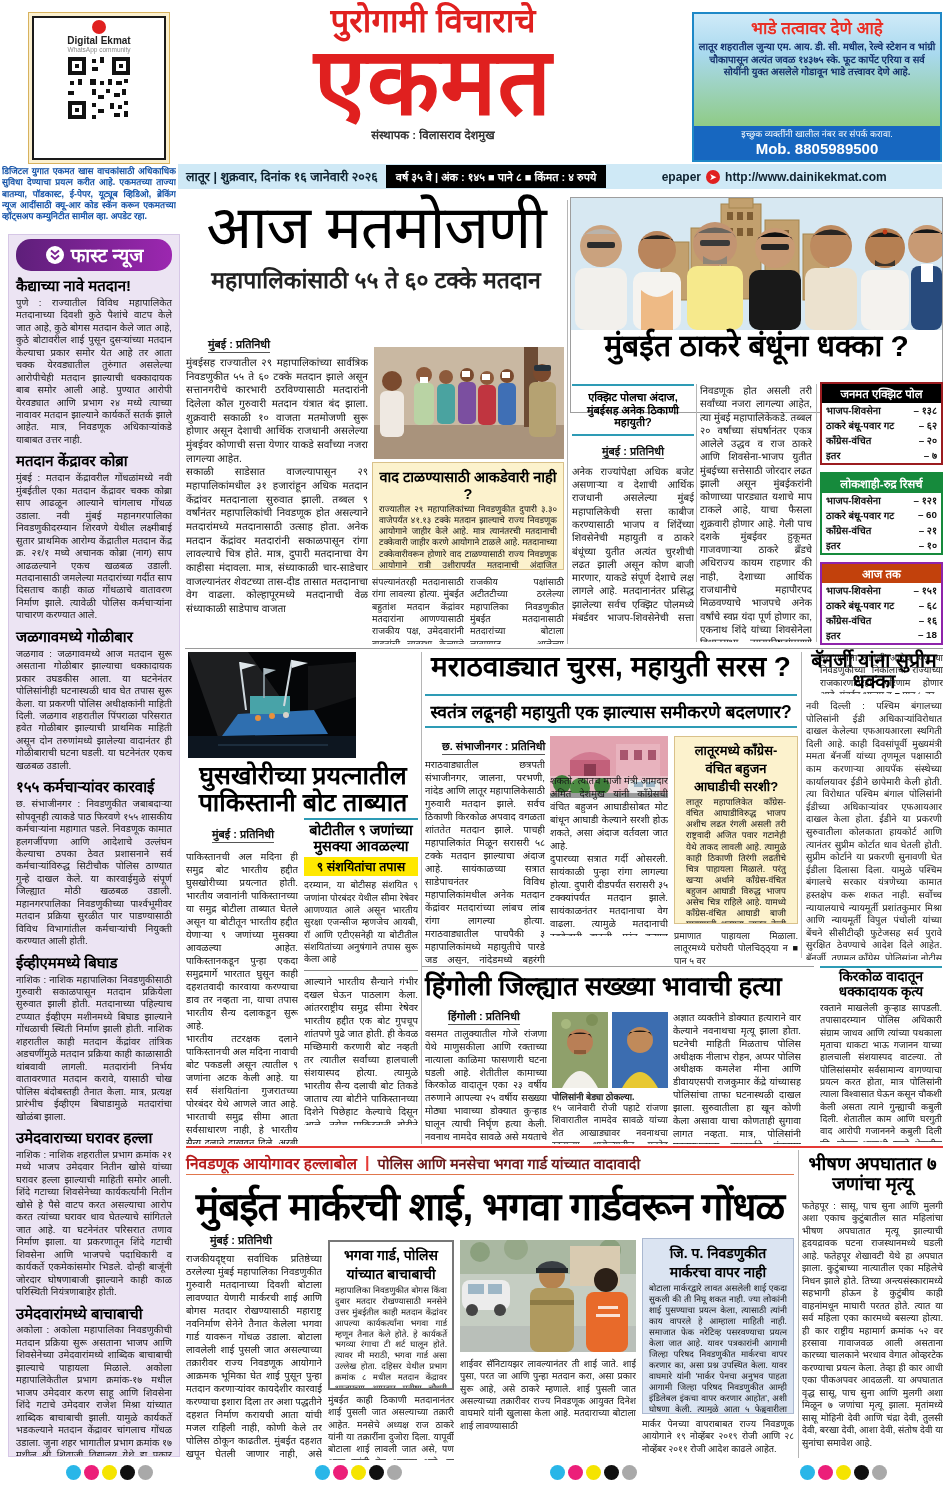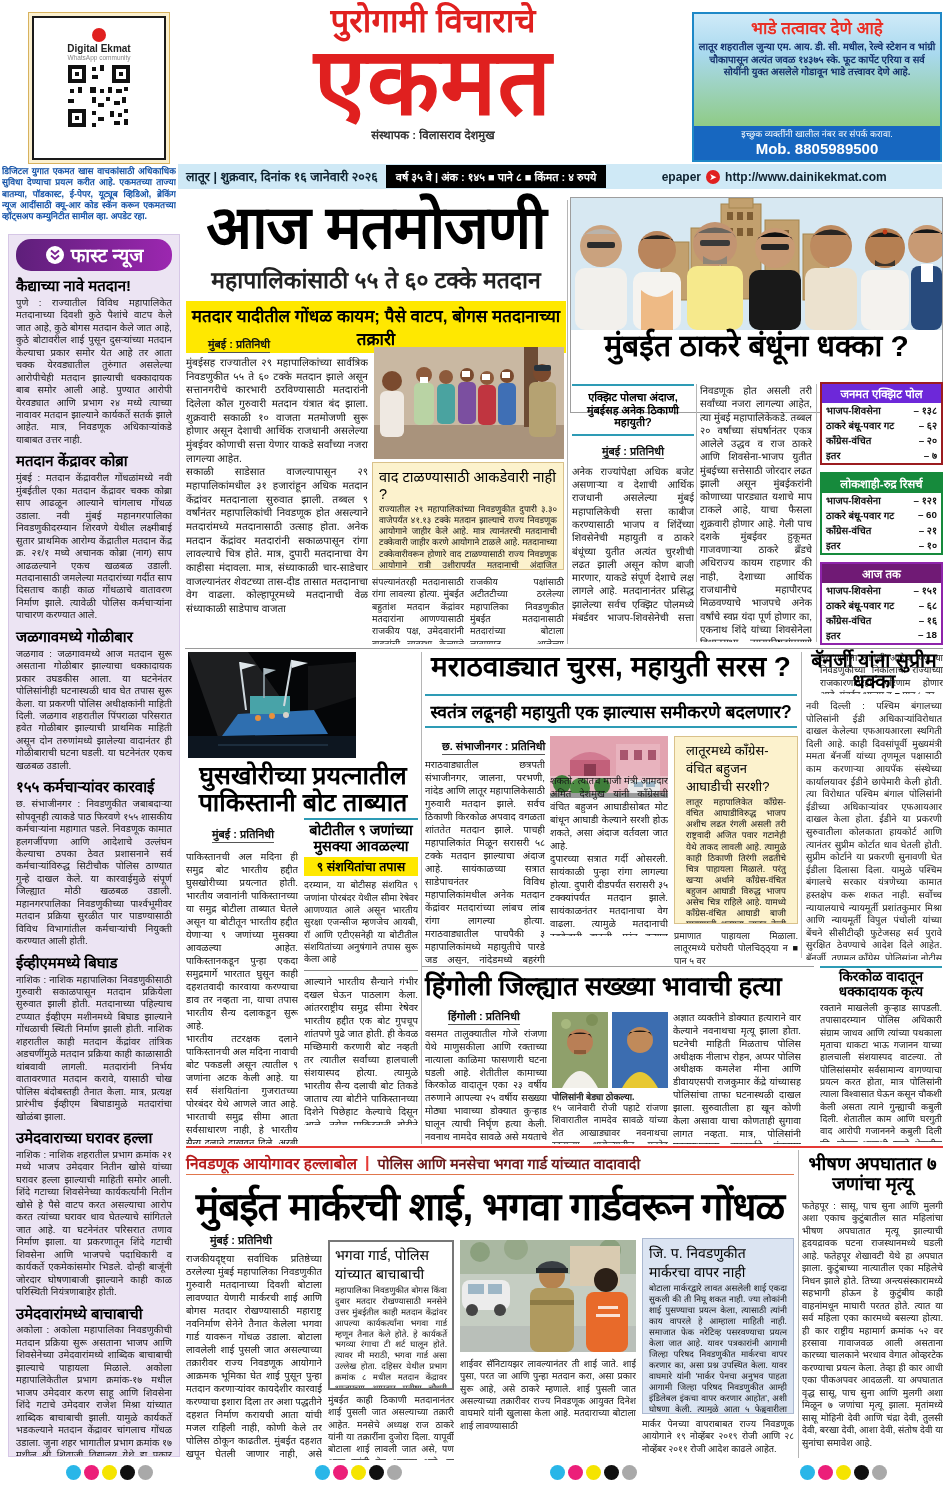--- a/index.html
+++ b/index.html
@@ -6,21 +6,21 @@
   .page{position:relative;width:945px;height:1501px;background:#fff;overflow:hidden;
         font-family:"Liberation Sans","DejaVu Sans",sans-serif;color:#111;}
   .abs{position:absolute;}
   .jt{text-align:justify;line-height:1.34;overflow:hidden;color:#151515;}
   .pre{white-space:pre-line;}
   .hline{position:absolute;background:#9a9a9a;height:1px;}
   .vline{position:absolute;background:#b5b5b5;width:1px;}
 
   
   .qr-box{left:28px;top:12px;width:142px;height:152px;background:#fbf0cf;border:1px solid #d8b25e;padding:3px;box-sizing:border-box;text-align:center;}
-  .qr-card{background:#fff;border:2px solid #1a1a1a;height:100%;box-sizing:border-box;padding-top:10px;}
+  .qr-card{background:#fff;border:2px solid #1a1a1a;height:100%;box-sizing:border-box;padding-top:2px;}
   .qr-logo{width:14px;height:14px;border-radius:50%;background:#e0201f;margin:0 auto;}
   .qr-title{font-size:10px;font-weight:bold;color:#222;margin-top:1px;}
   .qr-sub{font-size:6.5px;color:#888;}
   .qr-caption{left:2px;top:166px;width:174px;font-size:8.8px;font-weight:bold;color:#1553a8;text-align:justify;line-height:1.28;overflow:hidden;height:66px;}
   .masthead{left:178px;top:4px;width:510px;text-align:center;color:#e0201f;}
   .mast-tag{font-size:33px;font-weight:900;line-height:1.05;}
   .mast-title{font-size:94px;font-weight:900;line-height:.92;letter-spacing:1px;}
   .mast-founder{font-size:11.5px;font-weight:bold;color:#333;margin-top:2px;}
   .ad-box{left:692px;top:12px;width:250px;height:150px;border:2px solid #1e88c7;box-sizing:border-box;display:flex;flex-direction:column;}
   .ad-top{flex:1;background:linear-gradient(180deg,#cfeaf8 0%,#a9d9ef 35%,#8fcb86 100%);text-align:center;padding:2px 4px;overflow:hidden;}
@@ -37,40 +37,40 @@
 
   
   .sidebar{left:8px;top:234px;width:172px;height:1223px;background:#ece4f3;border:1px solid #d6c7e6;box-sizing:border-box;padding:4px 7px;overflow:hidden;}
   .fast-header{background:linear-gradient(90deg,#5e1f7a,#9c27b0);color:#fff;border-radius:15px;padding:3px 8px;display:flex;align-items:center;justify-content:center;gap:6px;font-size:19px;font-weight:900;}
   .fn-item{margin-top:7px;}
   .fn-head{font-size:15px;font-weight:900;line-height:1.12;margin-bottom:2px;color:#000;}
   .fn-body{font-size:9.6px;text-align:justify;line-height:1.3;color:#1a1a1a;}
 
   
   .lead-head{left:186px;top:198px;width:380px;text-align:center;}
-  .lead-h1{font-size:60px;font-weight:700;line-height:1;letter-spacing:-1px;color:#000;}
+  .lead-h1{font-size:60px;font-weight:400;line-height:1;letter-spacing:-1px;color:#000;}
   .lead-sub{font-size:23px;font-weight:bold;color:#222;margin-top:5px;}
   .lead-high{display:block;background:#ffe800;font-size:17px;font-weight:900;padding:3px 4px;margin-top:6px;color:#000;}
   .by{font-weight:bold;font-size:11px;border-bottom:1.5px solid #555;padding-bottom:1px;color:#111;}
   .lead-box{left:372px;top:462px;width:192px;height:108px;background:#fcf2cd;border:1px solid #d9c18a;box-sizing:border-box;padding:3px 6px;overflow:hidden;}
-  .box-title{font-size:14.5px;font-weight:400;color:#000;}
+  .box-title{font-size:14.5px;font-weight:700;color:#000;text-align:center;}
   .box-body{font-size:8.7px;text-align:justify;line-height:1.28;margin-top:2px;}
 
   
   .mumbai-panel{left:570px;top:197px;width:373px;height:216px;border:1px solid #9e9e9e;box-sizing:border-box;background:#fff;overflow:hidden;}
   .mumbai-head{font-size:30px;font-weight:900;text-align:center;line-height:1.02;margin-top:1px;color:#000;}
   .pointer-title{font-size:11px;font-weight:900;text-align:center;line-height:1.15;border-top:2.5px solid #2e9bb5;border-bottom:2.5px solid #2e9bb5;padding:5px 0;color:#000;}
   .pointer-by{text-align:center;margin-top:5px;}
   .poll{border:2px solid #000;margin-bottom:7px;background:#fff;}
   .poll-h{color:#fff;font-weight:900;font-size:11.5px;text-align:center;padding:2px 0;}
   .poll-r{display:flex;justify-content:space-between;font-size:9.8px;font-weight:bold;padding:1px 4px;color:#111;}
   .poll-val::before{content:"– ";}
-  .p0{border-color:#9b1c20;} .p0 .poll-h{background:#6d28d9;}
+  .p0{border-color:#9b1c20;} .p0 .poll-h{background:#000000;}
   .p1{border-color:#168a3c;} .p1 .poll-h{background:#168a3c;}
-  .p2{border-color:#8e24aa;} .p2 .poll-h{background:#701a75;}
+  .p2{border-color:#8e24aa;} .p2 .poll-h{background:#c2410c;}
 
   
   .sec-head{font-weight:900;text-align:center;color:#000;line-height:1.08;}
   .teal-band{border-top:2.5px solid #2e9bb5;border-bottom:2.5px solid #2e9bb5;font-weight:bold;text-align:center;padding:3px 0;color:#000;}
   .cream{background:#fcf2cd;border:1px solid #d9c18a;box-sizing:border-box;padding:4px 11px;overflow:hidden;}
   .tag-yellow{background:#ffe800;font-weight:900;font-size:12.5px;text-align:center;padding:1px 0;margin:3px 0;color:#000;}
 
   
   .redline{position:absolute;height:2px;background:#e53935;}
   .marker-strip{left:186px;top:1152px;width:608px;height:22px;display:flex;align-items:center;gap:8px;border-bottom:1px solid #e0764c;}
@@ -201,21 +201,20 @@
     <div class="fn-item">
         <div class="fn-head">उमेदवारांमध्ये बाचाबाची</div>
         <div class="fn-body">अकोला : अकोला महापालिका निवडणुकीची मतदान प्रक्रिया सुरू असताना भाजप आणि शिवसेनेच्या उमेदवारांमध्ये शाब्दिक बाचाबाची झाल्याचे पाहायला मिळाले. अकोला महापालिकेतील प्रभाग क्रमांक-१७ मधील भाजप उमेदवार करण साहू आणि शिवसेना शिंदे गटाचे उमेदवार राजेश मिश्रा यांच्यात शाब्दिक बाचाबाची झाली. यामुळे कार्यकर्ते भडकल्याने मतदान केंद्रावर चांगलाच गोंधळ उडाला. जुना शहर भागातील प्रभाग क्रमांक १७ मधील श्री शिवाजी विद्यालय येथे हा प्रकार घडला.</div>
       </div>
 
   </div>
 
   <div class="abs lead-head">
     <div class="lead-h1">आज मतमोजणी</div>
     <div class="lead-sub">महापालिकांसाठी ५५ ते ६० टक्के मतदान</div>
-    <span class="lead-high">मतदार यादीतील गोंधळ कायम; पैसे वाटप, बोगस मतदानाच्या तक्रारी</span>
   </div>
   <div class="abs by" style="left:208px;top:336px;">मुंबई : प्रतिनिधी</div>
   <div class="abs jt pre" style="left:186px;top:356px;width:182px;height:288px;font-size:10.2px;">मुंबईसह राज्यातील २९ महापालिकांच्या सार्वत्रिक निवडणुकीत ५५ ते ६० टक्के मतदान झाले असून सत्तानगरीचे कारभारी ठरविण्यासाठी मतदारांनी दिलेला कौल गुरुवारी मतदान यंत्रात बंद झाला. शुक्रवारी सकाळी १० वाजता मतमोजणी सुरू होणार असून देशाची आर्थिक राजधानी असलेल्या मुंबईवर कोणाची सत्ता येणार याकडे सर्वांच्या नजरा लागल्या आहेत.
 सकाळी साडेसात वाजल्यापासून २९ महापालिकांमधील ३१ हजारांहून अधिक मतदान केंद्रांवर मतदानाला सुरुवात झाली. तब्बल ९ वर्षांनंतर महापालिकांची निवडणूक होत असल्याने मतदारांमध्ये मतदानासाठी उत्साह होता. अनेक मतदान केंद्रांवर मतदारांनी सकाळपासून रांगा लावल्याचे चित्र होते. मात्र, दुपारी मतदानाचा वेग काहीसा मंदावला. मात्र, संध्याकाळी चार-साडेचार वाजल्यानंतर शेवटच्या तास-दीड तासात मतदानाचा वेग वाढला. कोल्हापूरमध्ये मतदानाची वेळ संध्याकाळी साडेपाच वाजता</div>
 
   <div class="abs" style="left:374px;top:347px;">
     <svg width="190" height="112" viewBox="0 0 190 112">
       <rect width="190" height="112" fill="#c9b8a2"></rect>
       <rect y="78" width="190" height="34" fill="#a9937c"></rect>
       <rect x="150" y="0" width="14" height="80" fill="#6d4c35"></rect>

